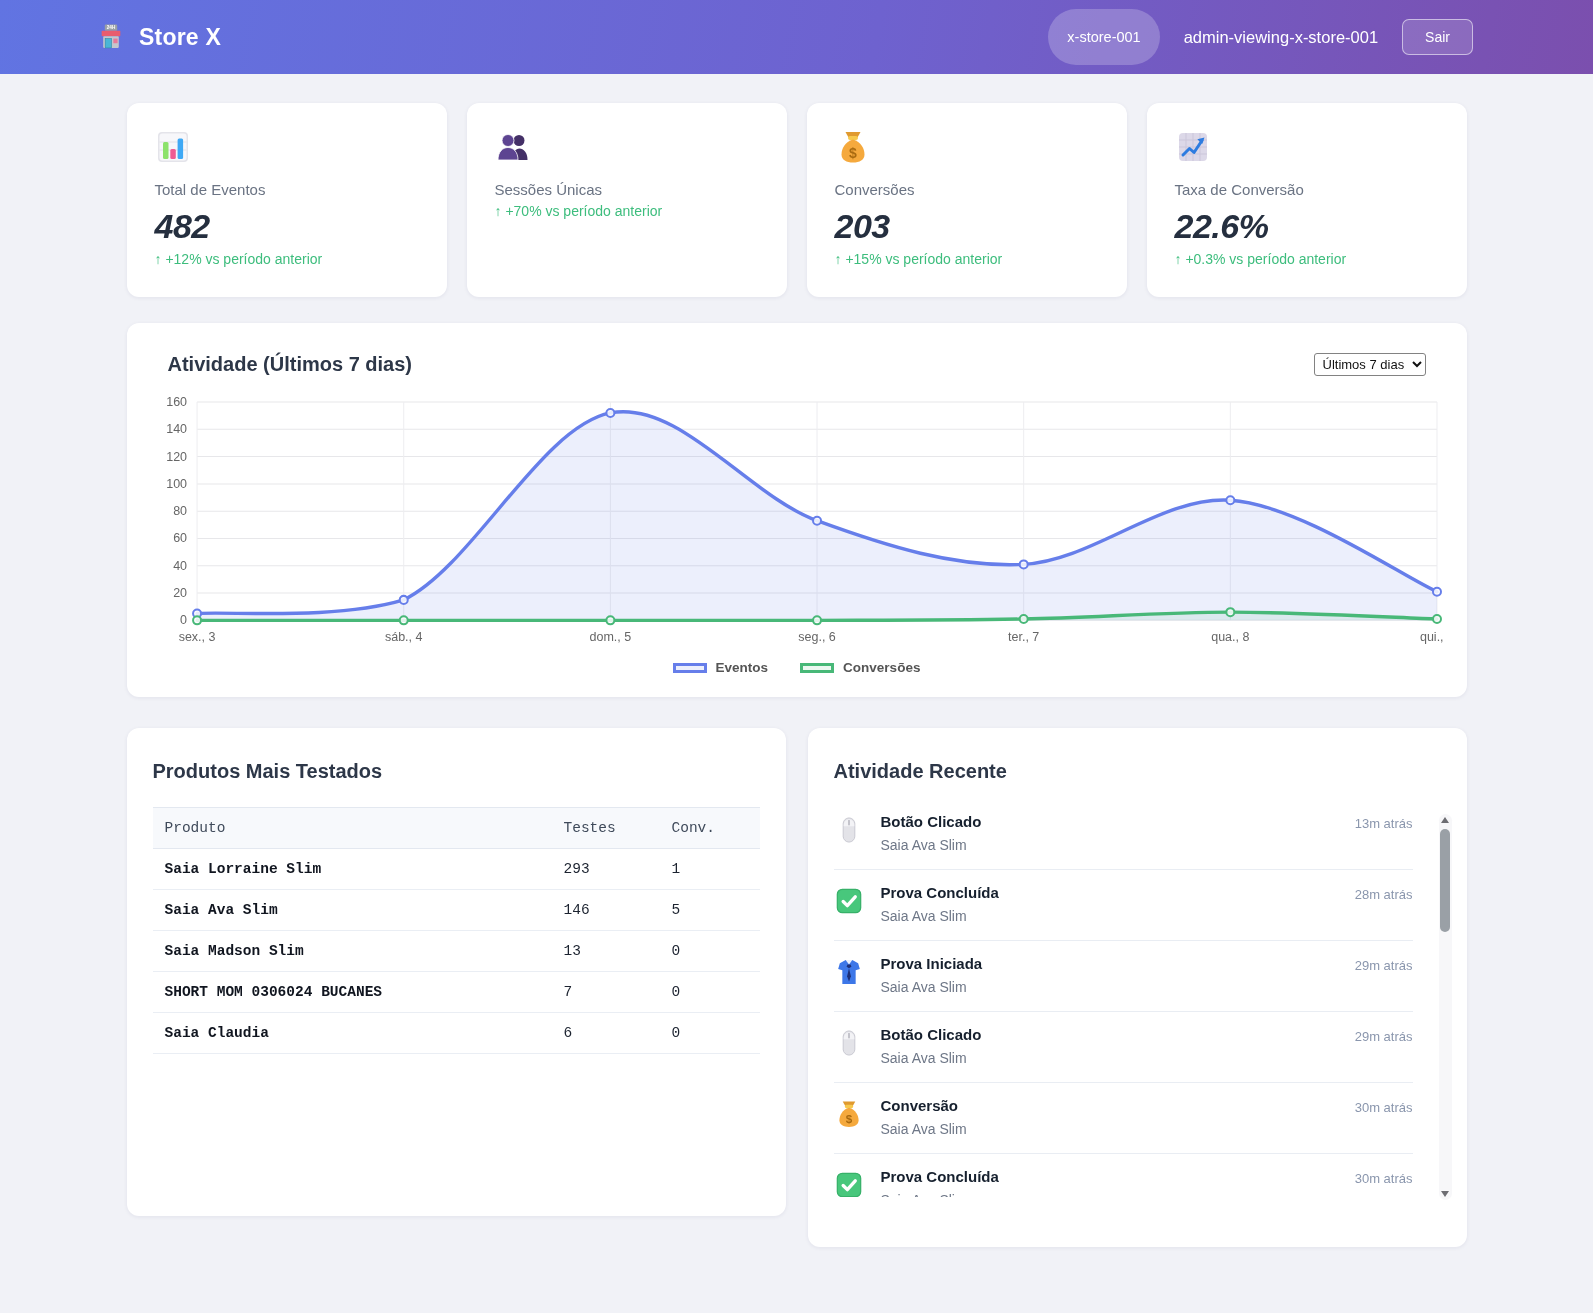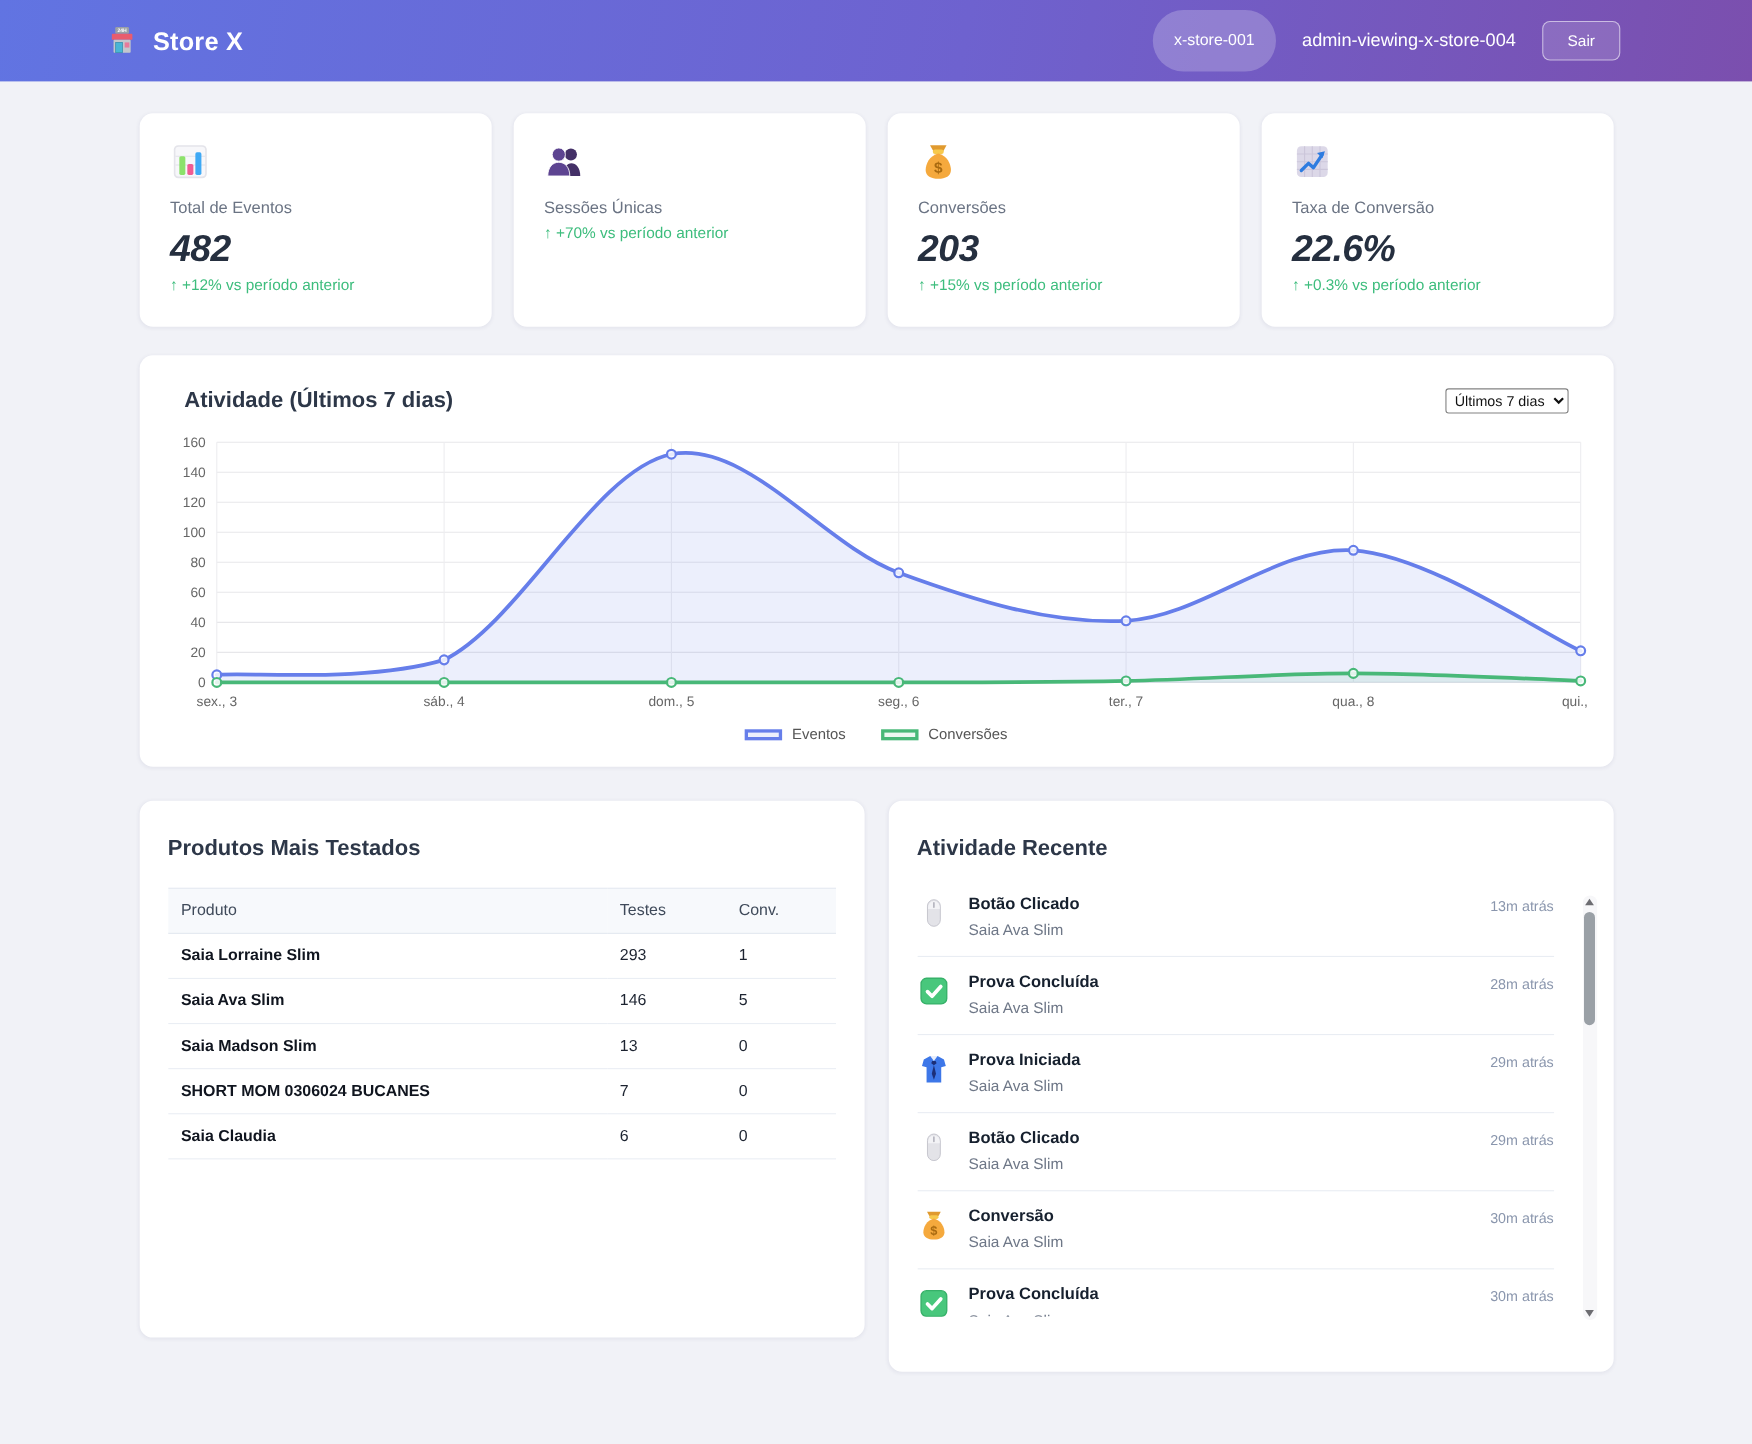--- a/index.html
+++ b/index.html
@@ -52,31 +52,31 @@
 
   
   .chart-card { margin-top:26px; padding:26px 24px 12px; }
   .chart-head { display:flex; justify-content:space-between; align-items:flex-start; padding:4px 17px 2px; }
   .section-title { font-size:20px; font-weight:bold; color:#2d3748; }
   .range-select {
     font-size:13px; padding:2px 4px; border:1px solid #828282; border-radius:3px;
     background:#fff; font-family:inherit; color:#111;
   }
   .chart-svg { width:100%; height:auto; display:block; margin-top:14px; }
-  .legend-row { display:flex; justify-content:center; align-items:center; gap:32px; padding:4px 0 10px; }
+  .legend-row { display:flex; justify-content:center; align-items:center; gap:32px; padding:4px 0 10px;font-weight:bold; }
   .legend-item { display:flex; align-items:center; gap:9px; font-size:13.5px; color:#555; cursor:pointer; }
   .legend-box { width:34px; height:10px; border:3px solid; }
 
   
   .bottom-grid { display:grid; grid-template-columns:1fr 1fr; gap:22px; margin-top:31px; align-items:start; }
 
   
   .products-card { padding:26px; min-height:488px; }
   .products-card .section-title { margin:6px 0 24px; }
-  table.products-table { width:100%; border-collapse:collapse; }
+  table.products-table { width:100%; border-collapse:collapse;font-family:Liberation Mono, monospace; }
   .products-table thead th {
     background:#f7f9fc; text-align:left; font-weight:normal;
     color:#3f4a5a; font-size:14.5px; padding:12px;
     border-top:1px solid #e3e8f0; border-bottom:1px solid #e3e8f0;
   }
   .products-table th.col-tests { width:108px; }
   .products-table th.col-conv { width:100px; }
   .products-table tbody td {
     padding:12px; border-bottom:1px solid #eaeef4;
     font-size:14.5px; color:#1c2330;
@@ -124,21 +124,21 @@
     <rect x="6" y="10" width="24" height="7" rx="1" fill="#e85c6e"></rect>
     <rect x="8" y="17" width="20" height="15" rx="1" fill="#c3c7cd"></rect>
     <rect x="10.5" y="20" width="8" height="12" fill="#49b6d6" stroke="#2e8aa8" stroke-width="0.8"></rect>
     <rect x="21" y="20" width="5.5" height="6" fill="#e87a9a"></rect>
         </svg>
       </span>
     <span class="brand-title">Store X</span>
   </div>
   <div class="header-right">
     <span class="store-badge">x-store-001</span>
-    <span class="admin-label">admin-viewing-x-store-004</span>
+    <span class="admin-label">admin-viewing-x-store-001</span>
     <button class="logout-btn">Sair</button>
   </div>
 </header>
 
 <main class="container">
 
   <section class="stats-row" id="stats-row">
     <div class="card stat-card">
       <span class="stat-icon">
           <svg width="36" height="36" viewBox="0 0 36 36">

